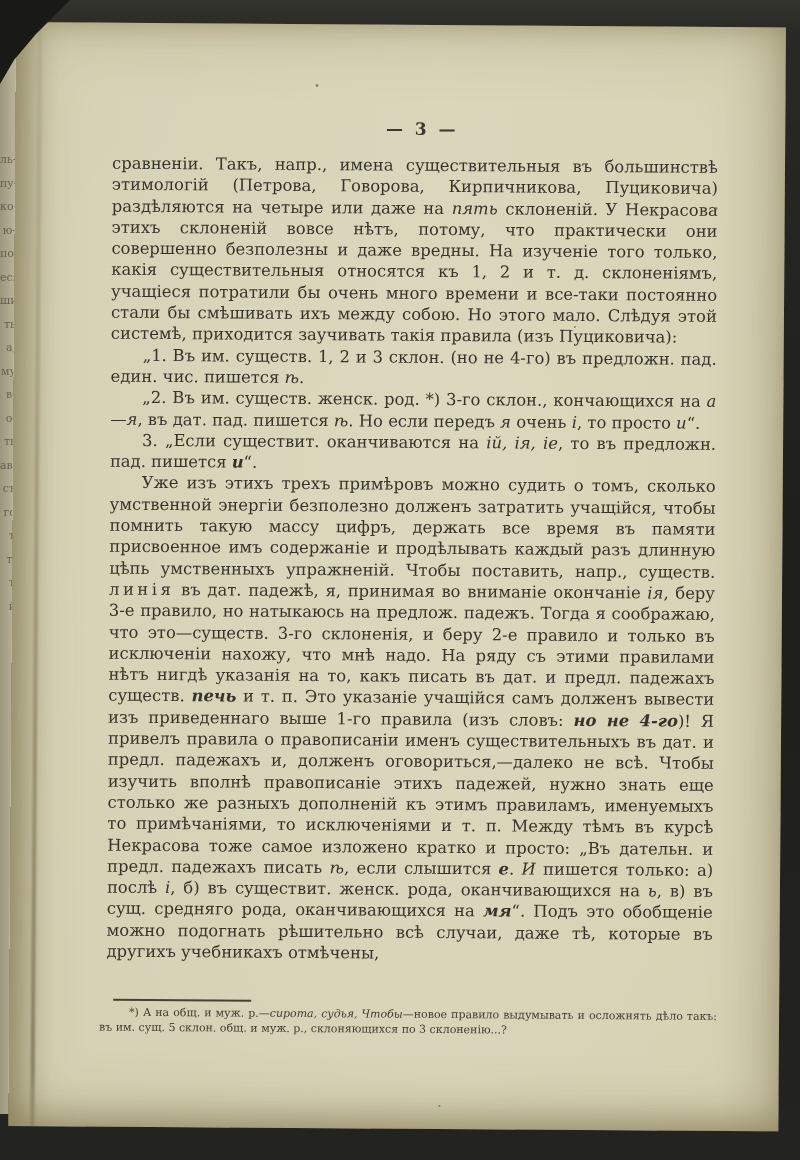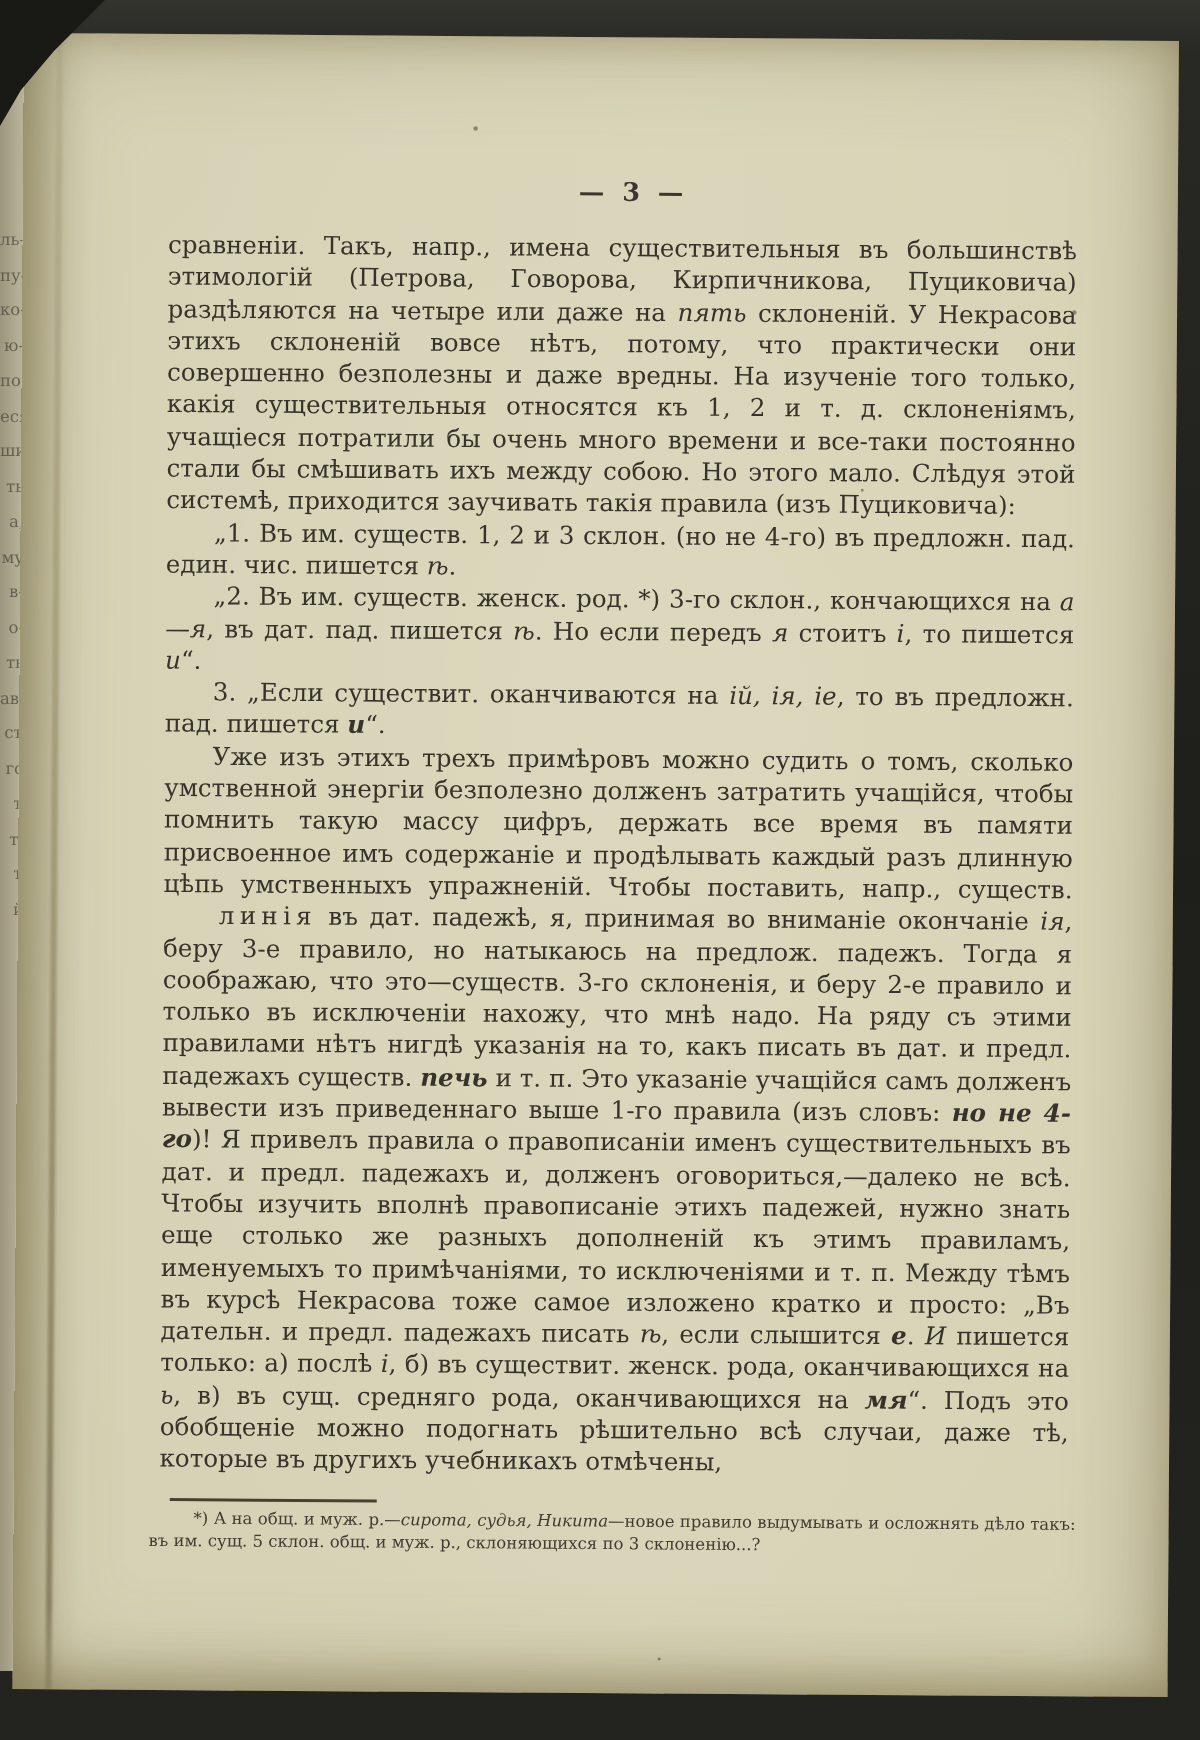--- a/index.html
+++ b/index.html
@@ -63,21 +63,21 @@
   .text-block{
     position:absolute;left:97px;top:130px;width:606px;
     font-size:16.4px;line-height:21.3px;
     text-align:justify;
     color:#36332a;
   }
   .para{margin:0;}
   .para.indent{text-indent:32px;}
   .seg-i{font-style:italic;}
   .seg-bi{font-style:italic;font-weight:bold;}
-  .seg-sp{letter-spacing:3.5px;margin-left:37px;}
+  .seg-sp{letter-spacing:3.5px;}
   .footnote{
     position:absolute;left:90px;top:976px;width:618px;color:#3f3b30;
   }
   .footnote-rule{
     width:138px;height:2px;background:#46422f;margin:0 0 5px 14px;
   }
   .footnote-text{
     font-size:11px;line-height:14.5px;text-align:justify;text-indent:30px;margin:0;
   }
   
@@ -119,28 +119,28 @@
   </div>
 
   <div class="page">
     <div class="crease"></div>
 
     <div class="page-number">— 3 —</div>
 
     <div class="text-block" id="text-block">
         <p class="para"><span>сравненіи. Такъ, напр., имена существительныя въ большинствѣ этимологій (Петрова, Говорова, Кирпичникова, Пуциковича) раздѣляются на четыре или даже на </span><span class="seg-i">пять</span><span> склоненій. У Некрасова этихъ склоненій вовсе нѣтъ, потому, что практически они совершенно безполезны и даже вредны. На изученіе того только, какія существительныя относятся къ 1, 2 и т. д. склоненіямъ, учащіеся потратили бы очень много времени и все-таки постоянно стали бы смѣшивать ихъ между собою. Но этого мало. Слѣдуя этой системѣ, приходится заучивать такія правила (изъ Пуциковича):</span></p>
         <p class="para indent"><span>„1. Въ им. существ. 1, 2 и 3 склон. (но не 4-го) въ предложн. пад. един. чис. пишется </span><span class="seg-i">ѣ</span><span>.</span></p>
-        <p class="para indent"><span>„2. Въ им. существ. женск. род. *) 3-го склон., кончающихся на </span><span class="seg-i">а—я</span><span>, въ дат. пад. пишется </span><span class="seg-i">ѣ</span><span>. Но если передъ </span><span class="seg-i">я</span><span> стоитъ </span><span class="seg-i">і</span><span>, то пишется </span><span class="seg-i">и</span><span>“.</span></p>
+        <p class="para indent"><span>„2. Въ им. существ. женск. род. *) 3-го склон., кончающихся на </span><span class="seg-i">а—я</span><span>, въ дат. пад. пишется </span><span class="seg-i">ѣ</span><span>. Но если передъ </span><span class="seg-i">я</span><span> очень </span><span class="seg-i">і</span><span>, то просто </span><span class="seg-i">и</span><span>“.</span></p>
         <p class="para indent"><span>3. „Если существит. оканчиваются на </span><span class="seg-i">ій, ія, іе</span><span>, то въ предложн. пад. пишется </span><span class="seg-bi">и</span><span>“.</span></p>
         <p class="para indent"><span>Уже изъ этихъ трехъ примѣровъ можно судить о томъ, сколько умственной энергіи безполезно долженъ затратить учащійся, чтобы помнить такую массу цифръ, держать все время въ памяти присвоенное имъ содержаніе и продѣлывать каждый разъ длинную цѣпь умственныхъ упражненій. Чтобы поставить, напр., существ. </span><span class="seg-sp">линія</span><span> въ дат. падежѣ, я, принимая во вниманіе окончаніе </span><span class="seg-i">ія</span><span>, беру 3-е правило, но натыкаюсь на предлож. падежъ. Тогда я соображаю, что это—существ. 3-го склоненія, и беру 2-е правило и только въ исключеніи нахожу, что мнѣ надо. На ряду съ этими правилами нѣтъ нигдѣ указанія на то, какъ писать въ дат. и предл. падежахъ существ. </span><span class="seg-bi">печь</span><span> и т. п. Это указаніе учащійся самъ долженъ вывести изъ приведеннаго выше 1-го правила (изъ словъ: </span><span class="seg-bi">но не 4-го</span><span>)! Я привелъ правила о правописаніи именъ существительныхъ въ дат. и предл. падежахъ и, долженъ оговориться,—далеко не всѣ. Чтобы изучить вполнѣ правописаніе этихъ падежей, нужно знать еще столько же разныхъ дополненій къ этимъ правиламъ, именуемыхъ то примѣчаніями, то исключеніями и т. п. Между тѣмъ въ курсѣ Некрасова тоже самое изложено кратко и просто: „Въ дательн. и предл. падежахъ писать </span><span class="seg-i">ѣ</span><span>, если слышится </span><span class="seg-bi">е</span><span>. </span><span class="seg-i">И</span><span> пишется только: а) послѣ </span><span class="seg-i">і</span><span>, б) въ существит. женск. рода, оканчивающихся на </span><span class="seg-i">ь</span><span>, в) въ сущ. средняго рода, оканчивающихся на </span><span class="seg-bi">мя</span><span>“. Подъ это обобщеніе можно подогнать рѣшительно всѣ случаи, даже тѣ, которые въ другихъ учебникахъ отмѣчены,</span></p>
       </div>
 
     <div class="footnote">
       <div class="footnote-rule"></div>
-      <p class="footnote-text" id="footnote-text"><span>*) А на общ. и муж. р.—</span><span class="seg-i">сирота, судья, Никита</span><span>—новое правило выдумывать и осложнять дѣло такъ: въ им. сущ. 5 склон. общ. и муж. р., склоняющихся по 3 склоненію...?</span></p>
+      <p class="footnote-text" id="footnote-text"><span>*) А на общ. и муж. р.—</span><span class="seg-i">сирота, судья, Чтобы</span><span>—новое правило выдумывать и осложнять дѣло такъ: въ им. сущ. 5 склон. общ. и муж. р., склоняющихся по 3 склоненію...?</span></p>
     </div>
 
     <div class="speck s1"></div>
     <div class="speck s2"></div>
     <div class="speck s3"></div>
     <div class="speck s4"></div>
     <div class="speck s5"></div>
   </div>
 
   <div class="corner-black"></div>

